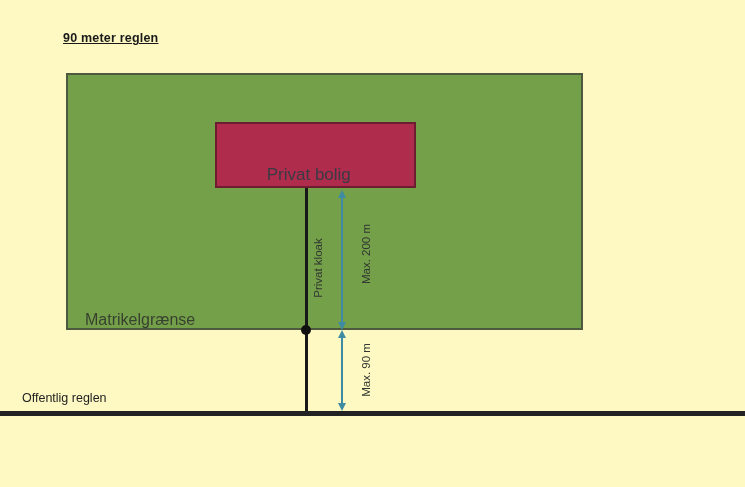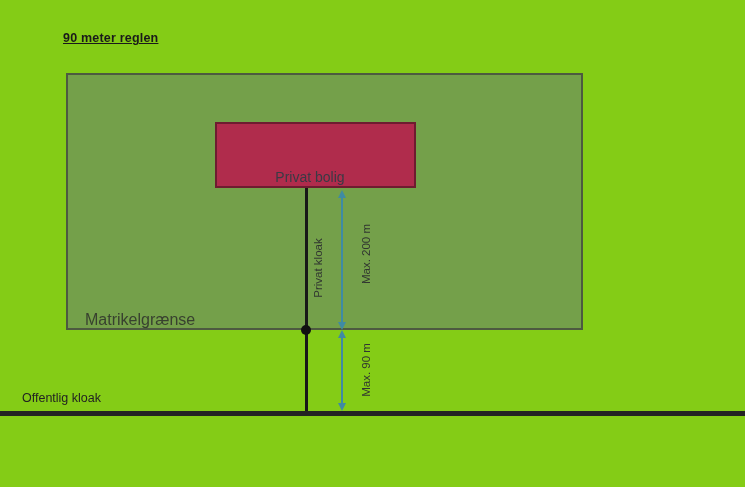--- a/index.html
+++ b/index.html
@@ -7,21 +7,21 @@
     --parcel-border:#4d5a40;
     --house-red:#b02c4c;
     --house-border:#6e1c30;
     --arrow-teal:#3f8ba3;
     --ink:#1f1f1f;
   }
   html,body{margin:0;padding:0;background:#ffffff;}
   .canvas{
     position:relative;
     width:745px;height:487px;
-    background:#84cc16;
+    background:#fef9c3;
     overflow:hidden;
     font-family:"Liberation Sans", sans-serif;
     color:var(--ink);
   }
   .title{
     position:absolute;left:63px;top:31px;
     font-size:12.5px;font-weight:bold;
     text-decoration:underline;
     color:#1a1a1a;
     letter-spacing:.2px;
@@ -36,21 +36,21 @@
   .house{
     position:absolute;left:215px;top:122px;
     width:201px;height:66px;
     background:var(--house-red);
     border:2px solid var(--house-border);
     box-sizing:border-box;
   }
   .house-label{
     position:absolute;left:50%;bottom:1px;
     transform:translateX(-58%);
-    font-size:14px;color:#3a3a45;
+    font-size:17px;color:#3a3a45;
     white-space:nowrap;
   }
   .pipe{
     position:absolute;left:305px;top:188px;
     width:2.5px;height:225px;
     background:#181818;
   }
   .junction-dot{
     position:absolute;left:301px;top:325px;
     width:10px;height:10px;border-radius:50%;
@@ -126,17 +126,17 @@
   <div class="ah ah-down ah-200-bot"></div>
   <div class="vlabel lbl-max200">Max. 200 m</div>
 
   <div class="ah ah-up ah-90-top"></div>
   <div class="shaft shaft-90"></div>
   <div class="ah ah-down ah-90-bot"></div>
   <div class="vlabel lbl-max90">Max. 90 m</div>
 
   <div class="lbl-matrikel">Matrikelgrænse</div>
 
-  <div class="lbl-offentlig">Offentlig kloak</div>
+  <div class="lbl-offentlig">Offentlig reglen</div>
 
   <div class="public-sewer-line"></div>
 
 </div>
 
 </body></html>

